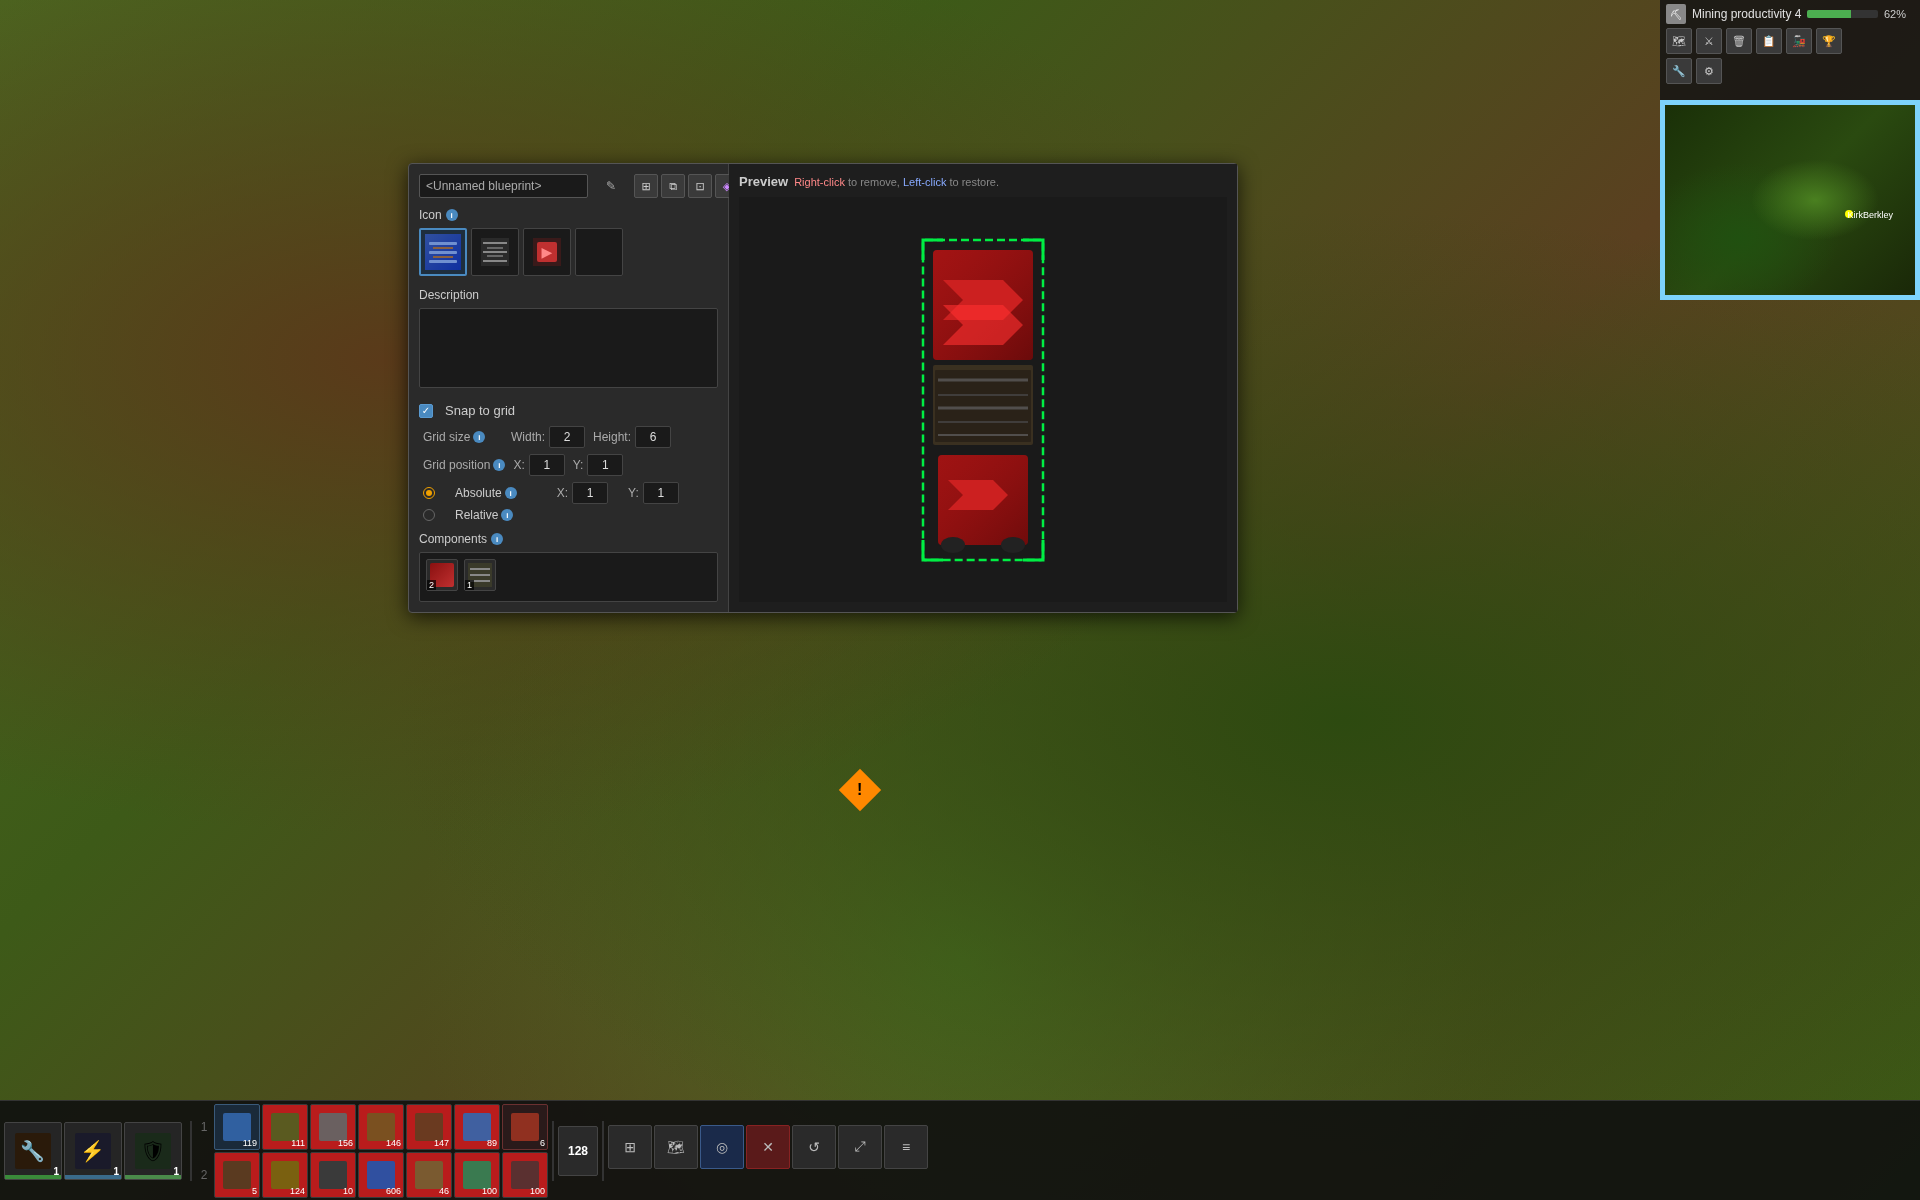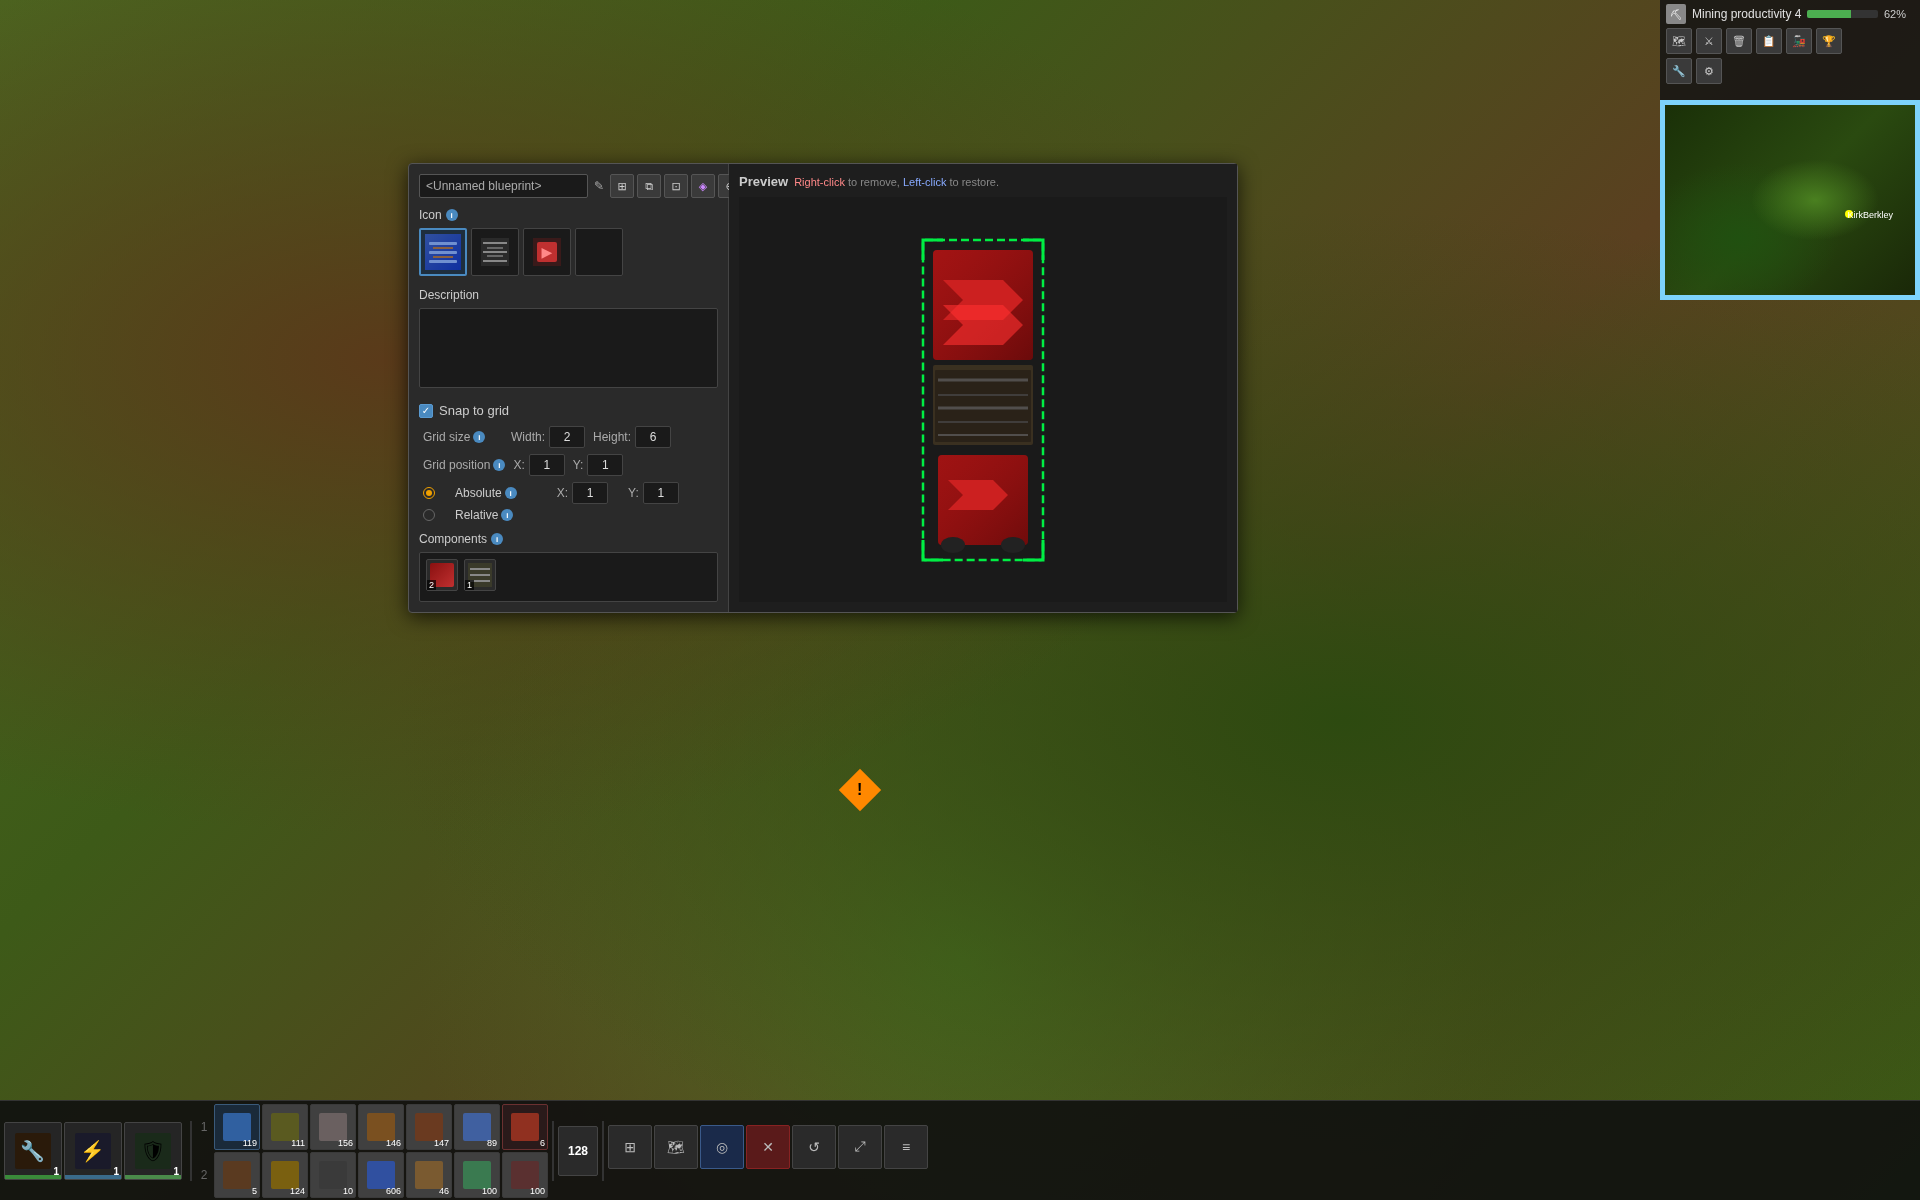--- a/index.html
+++ b/index.html
@@ -166,21 +166,21 @@
       cursor: pointer;
       display: flex;
       align-items: center;
       justify-content: center;
     }
 
     
     .blueprint-name-row {
       display: flex;
       align-items: center;
-      gap: 6px;
+      gap: 18px;
       margin-bottom: 10px;
     }
 
     .blueprint-name-input {
       background: #1a1a1a;
       border: 1px solid #555;
       color: #aaa;
       padding: 3px 6px;
       font-size: 12px;
       border-radius: 2px;
@@ -282,21 +282,21 @@
       padding: 4px;
       font-size: 12px;
       resize: none;
       margin-bottom: 12px;
     }
 
     
     .snap-row {
       display: flex;
       align-items: center;
-      gap: 6px;
+      gap: 12px;
       margin-bottom: 8px;
     }
 
     .checkbox {
       width: 14px;
       height: 14px;
       background: #4a8ac0;
       border: 1px solid #5a9ad0;
       border-radius: 2px;
       display: flex;
@@ -502,21 +502,21 @@
 
     .hotbar-single-row {
       display: flex;
       align-items: center;
       gap: 2px;
     }
 
     .mini-slot {
       width: 46px;
       height: 46px;
-      background: #404040;
+      background: #b91c1c;
       border: 1px solid #3a3a3a;
       border-radius: 2px;
       display: flex;
       align-items: center;
       justify-content: center;
       position: relative;
       cursor: pointer;
     }
 
     .mini-slot-count {

